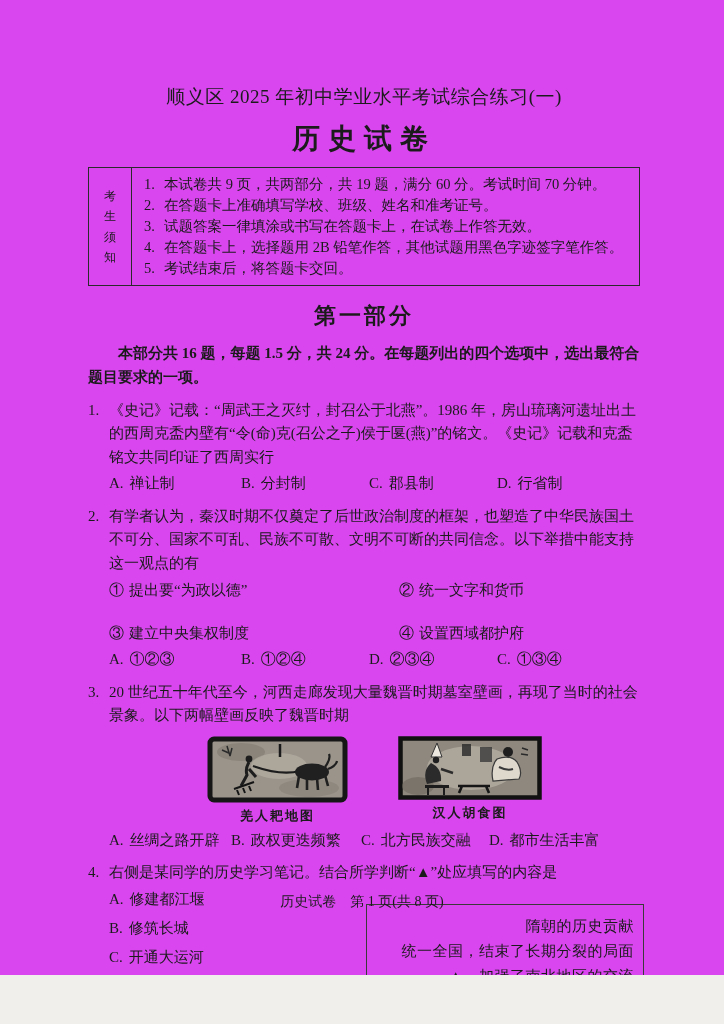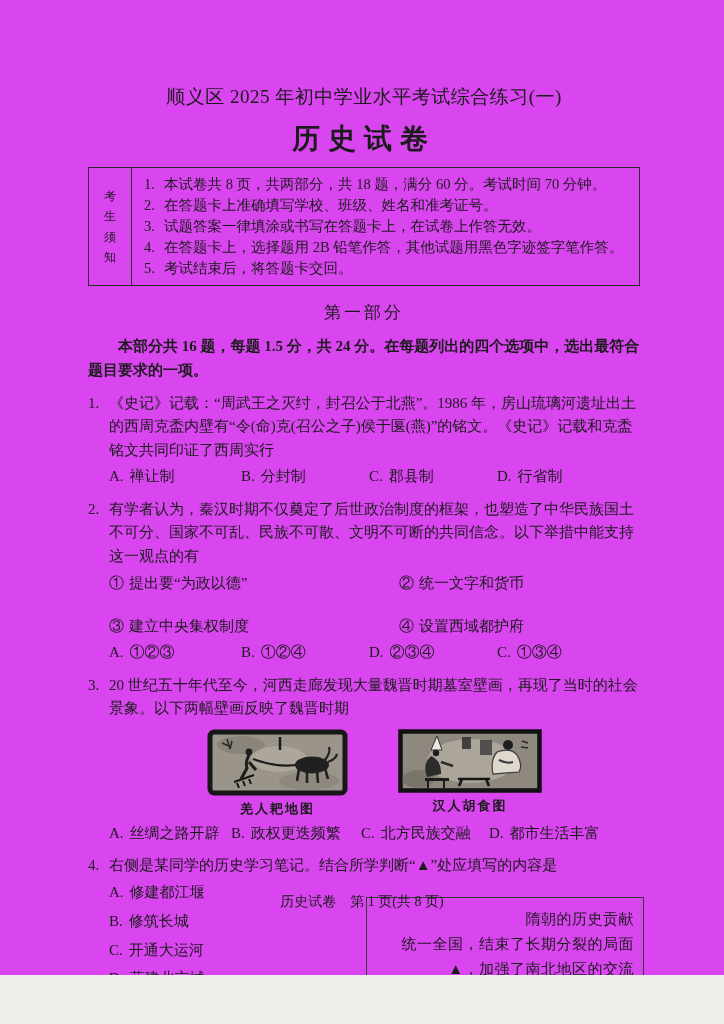--- a/index.html
+++ b/index.html
@@ -19,21 +19,21 @@
   .field{display:flex;align-items:flex-end;flex:1;}
   .field + .field{margin-left:18px;}
   .field-label{white-space:nowrap;}
   .field-line{flex:1;border-bottom:1.2px solid #2a2a2a;height:1.1em;margin-left:2px;}
   .notice{display:flex;border:1.6px solid #2b2b2b;margin-top:9px;}
   .notice-side{width:42px;border-right:1.6px solid #2b2b2b;display:flex;align-items:center;justify-content:center;}
   .notice-side-label{width:1.1em;font-size:12px;line-height:1.7;text-align:center;word-break:break-all;}
   .notice-body{flex:1;padding:6px 8px 7px 12px;font-size:14.5px;line-height:1.44;}
   .notice-item{display:flex;}
   .notice-num{width:20px;flex:none;}
-  .part-heading{text-align:center;font-size:17px;font-weight:normal;letter-spacing:3px;margin-top:15px;}
+  .part-heading{text-align:center;font-size:22px;font-weight:bold;letter-spacing:3px;margin-top:15px;}
   .instructions{margin-top:11px;font-weight:bold;font-size:15px;line-height:1.58;text-indent:2em;}
   .question{position:relative;padding-left:21px;margin-top:9px;font-size:15px;line-height:1.58;}
   .qnum{position:absolute;left:0;top:0;}
   .opts-row{display:grid;grid-template-columns:132px 128px 128px 1fr;margin-top:2px;}
   .opts-row.wide{grid-template-columns:122px 130px 128px 1fr;}
   .opt .opt-label{margin-right:6px;}
   .subitems{display:grid;grid-template-columns:290px 1fr;row-gap:20px;margin-top:3px;}
   .subitem .sub-num{margin-right:5px;}
   .murals-row{display:flex;justify-content:center;gap:50px;margin-top:8px;}
   .mural{display:flex;flex-direction:column;align-items:center;}
@@ -63,21 +63,21 @@
     <div class="subject-title">历史试卷</div>
 
 
     <div class="notice">
       <div class="notice-side">
         <div class="notice-side-label">考生须知</div>
       </div>
       <div class="notice-body">
         <div class="notice-item">
           <span class="notice-num">1.</span>
-          <span>本试卷共 8 页，共两部分，共 18 题，满分 60 分。考试时间 70 分钟。</span>
+          <span>本试卷共 9 页，共两部分，共 19 题，满分 60 分。考试时间 70 分钟。</span>
         </div>
         <div class="notice-item">
           <span class="notice-num">2.</span>
           <span>在答题卡上准确填写学校、班级、姓名和准考证号。</span>
         </div>
         <div class="notice-item">
           <span class="notice-num">3.</span>
           <span>试题答案一律填涂或书写在答题卡上，在试卷上作答无效。</span>
         </div>
         <div class="notice-item">

